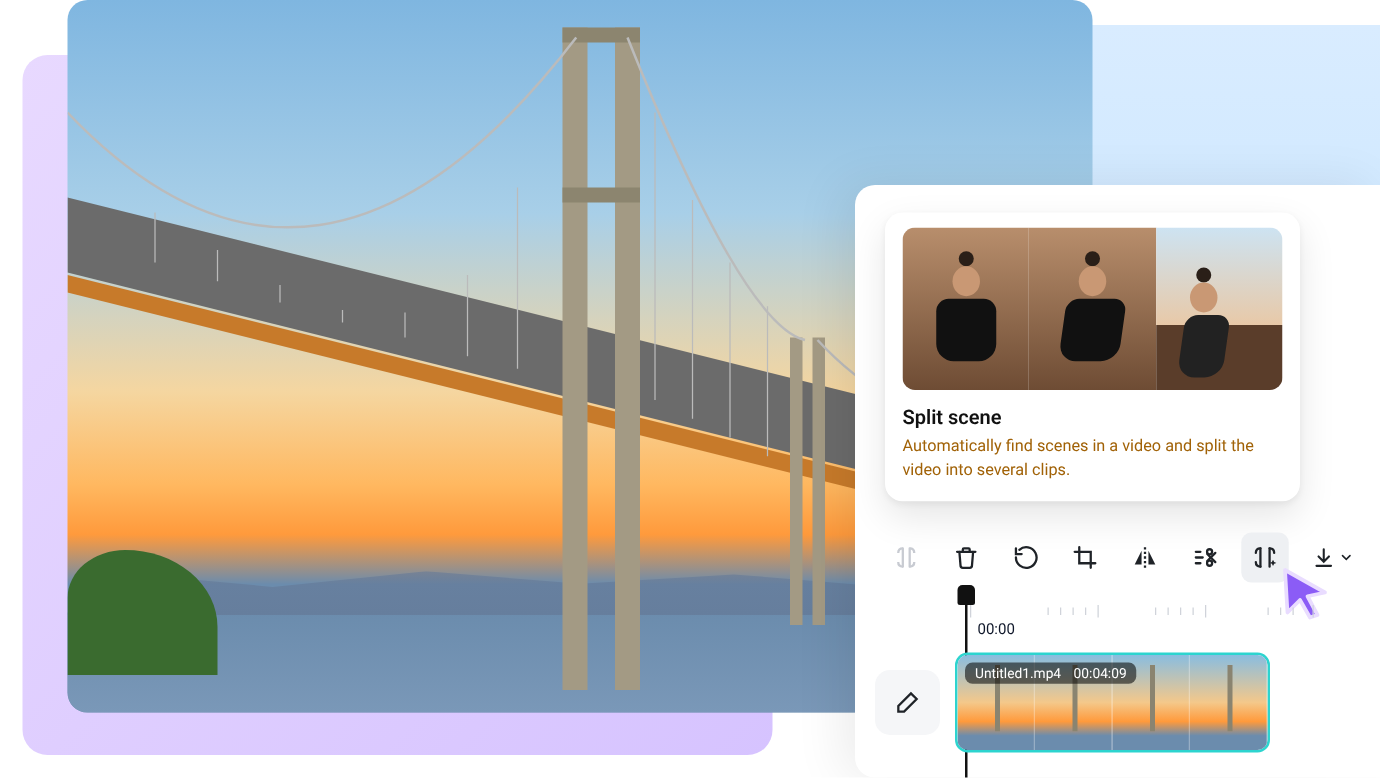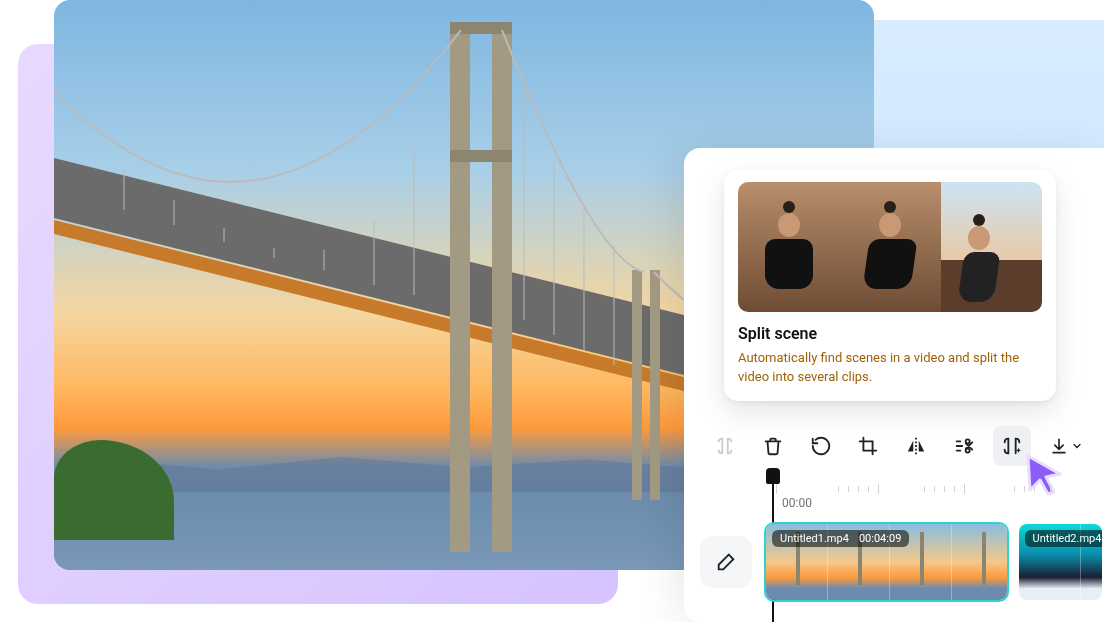--- a/index.html
+++ b/index.html
@@ -28,21 +28,21 @@
 .mountains { position:absolute; left:0; bottom:78px; width:100%; height:50px; background:linear-gradient(180deg, rgba(100,120,150,0.5), rgba(100,120,150,0.7)); clip-path: polygon(0 70%, 10% 40%, 20% 55%, 35% 30%, 50% 50%, 65% 35%, 80% 55%, 90% 40%, 100% 60%, 100% 100%, 0 100%); }
 
 
 .editor {
   position: absolute; right: 0; top: 148px; width: 420px; height: 474px;
   background: #fff; border-radius: 16px 0 0 16px; box-shadow: -10px 0 40px rgba(0,0,0,0.08);
 }
 
 
 .card {
-  position:absolute; left:40px; top:22px; width:332px; padding:12px 14px 14px;
+  position:absolute; left:24px; top:22px; width:332px; padding:12px 14px 14px;
   background:#fff; border-radius:14px; box-shadow:0 12px 30px rgba(0,0,0,0.10), 0 2px 6px rgba(0,0,0,0.06);
 }
 .card-thumb {
   width:100%; height:130px; border-radius:10px; overflow:hidden; display:flex; margin-bottom:12px;
 }
 .ct-seg { flex:1; position:relative; background:linear-gradient(180deg,#b88e6c,#6e4c34); }
 .ct-seg.sky { background:linear-gradient(180deg,#cde3f2,#e8c9a8 60%,#5a3d2a 60%); }
 .person { position:absolute; left:50%; top:18%; transform:translateX(-50%); width:62px; height:90px; }
 .person .head { width:22px; height:24px; background:#c99874; border-radius:50%; margin:0 auto; }
 .person .bun { width:12px; height:12px; background:#2a1f18; border-radius:50%; margin:-4px auto 0; }
@@ -68,21 +68,21 @@
 
 .cursor {
   position:absolute; right:38px; top:304px; width:44px; height:44px;
 }
 
 
 .timeline-wrap { position:absolute; left:0; top:330px; right:0; bottom:0; }
 .ruler { position:absolute; left:80px; top:0; right:0; height:36px; }
 .tick { position:absolute; top:6px; width:1px; height:10px; background:#d0d3da; }
 .tick.minor { height:6px; top:8px; }
-.time-label { position:absolute; top:18px; font-size:12px; color:#737373; }
+.time-label { position:absolute; top:18px; font-size:12px; color:#0f172a; }
 .playhead { position:absolute; left:88px; top:-4px; width:2px; height:230px; background:#111; }
 .playhead::before { content:""; position:absolute; left:-6px; top:-6px; width:14px; height:16px; background:#111; border-radius:4px 4px 2px 2px; }
 
 .edit-btn {
   position:absolute; left:16px; top:58px; width:52px; height:52px; border-radius:12px;
   background:#f5f6f8; display:flex; align-items:center; justify-content:center; cursor:pointer;
 }
 
 .clips { position:absolute; left:80px; top:44px; right:0; height:80px; display:flex; gap:0; }
 .clip {
@@ -266,22 +266,15 @@
             <div class="mini-tower"></div>
           </div>
         <div class="clip-frame">
             <div class="mini-tower"></div>
           </div>
         <div class="clip-label">
           <span>Untitled1.mp4</span>
           <span>00:04:09</span>
         </div>
       </div>
-      <div class="clip aurora" style="width:90px">
-        <div class="clip-frame aurora"></div>
-        <div class="clip-frame aurora"></div>
-        <div class="clip-label">
-          <span>Untitled2.mp4</span>
-        </div>
-      </div>
     </div>
   </div>
 </div>
 
 </body></html>

